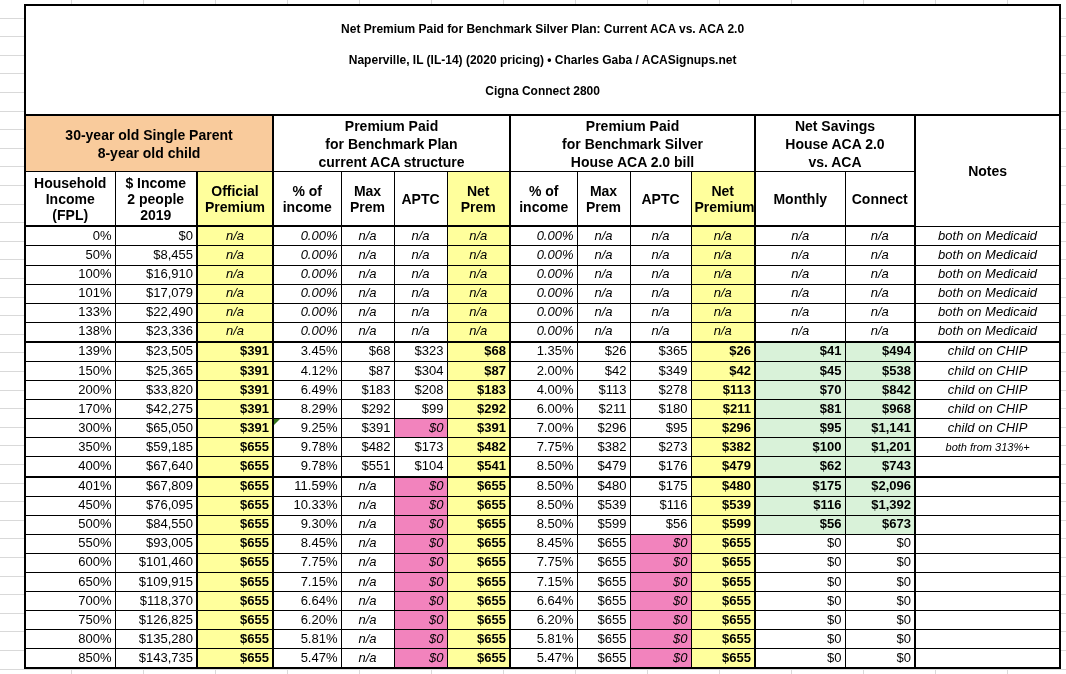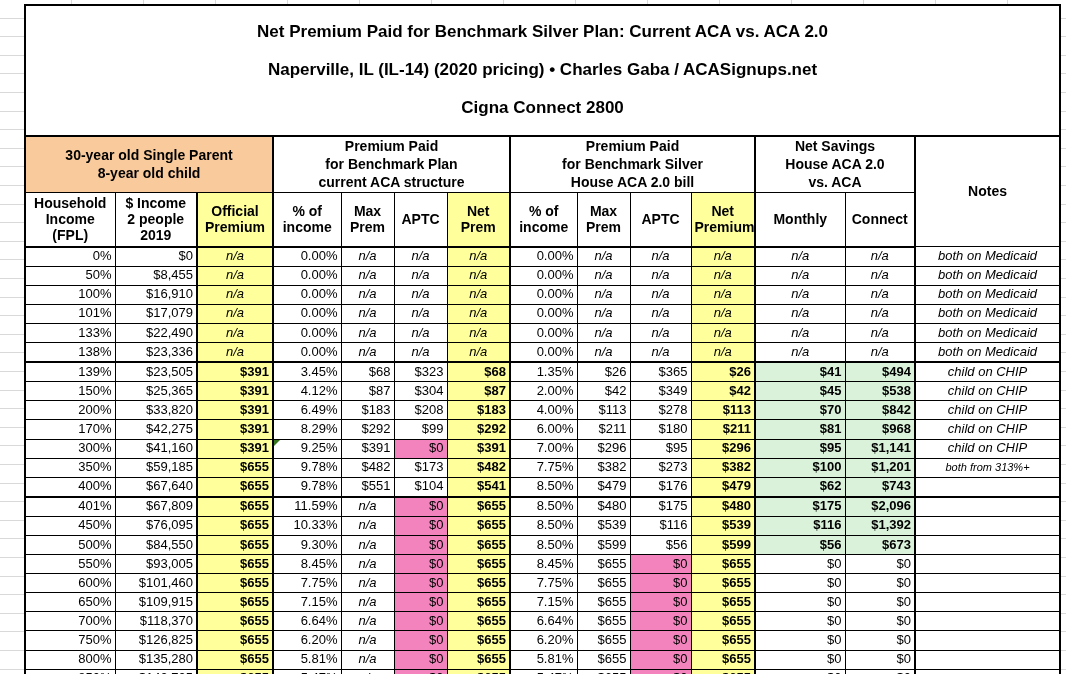--- a/index.html
+++ b/index.html
@@ -21,30 +21,30 @@
     background:#fff;border:2px solid #000;
   }
   th,td{
     border:1px solid #000;
     padding:0 3px;overflow:hidden;white-space:nowrap;
     font-size:13px;line-height:1.15;height:18.1px;
     vertical-align:middle;
   }
   thead th{white-space:pre-line;text-align:center;font-weight:bold;}
   th.title-cell{height:71px;border-bottom-width:2px;}
-  .title-line{font-size:17px;font-weight:bold;line-height:1.35;}
+  .title-line{font-size:12px;font-weight:bold;line-height:1.35;}
   tr.group-row th{height:55px;font-size:14px;line-height:1.3;}
   tr.colhdr-row th{height:53px;font-size:14px;line-height:1.15;border-bottom-width:2px;}
   th.profile{background:var(--orange);font-size:15px;}
   th.notes-hdr{font-size:14px;}
   .ylw{background:var(--yellow);}
   .pink{background:var(--pink);}
   .grn{background:var(--green);}
   .num{text-align:right;}
-  .it{}
+  .it{font-style:italic;}
   .bold{font-weight:bold;}
   .na{text-align:center;font-style:italic;}
   .note{text-align:center;font-style:italic;}
   .small{font-size:11px;}
   .bR{border-right-width:2px;}
   tr.sec td{border-top-width:2px;}
   td.marker{position:relative;}
   td.marker::after{
     content:"";position:absolute;left:0;top:0;width:0;height:0;
     border-top:6px solid var(--marker);border-right:6px solid transparent;
@@ -277,21 +277,21 @@
         <td class="num">6.00%</td>
         <td class="num">$211</td>
         <td class="num">$180</td>
         <td class="ylw bR num bold">$211</td>
         <td class="grn bold num">$81</td>
         <td class="bR grn bold num">$968</td>
         <td class="note">child on CHIP</td>
       </tr>
       <tr>
         <td class="num">300%</td>
-        <td class="num bR">$41,160</td>
+        <td class="num bR">$65,050</td>
         <td class="ylw bR num bold">$391</td>
         <td class="num marker">9.25%<span></span></td>
         <td class="num">$391</td>
         <td class="pink it num">$0</td>
         <td class="ylw bR num bold">$391</td>
         <td class="num">7.00%</td>
         <td class="num">$296</td>
         <td class="num">$95</td>
         <td class="ylw bR num bold">$296</td>
         <td class="grn bold num">$95</td>

